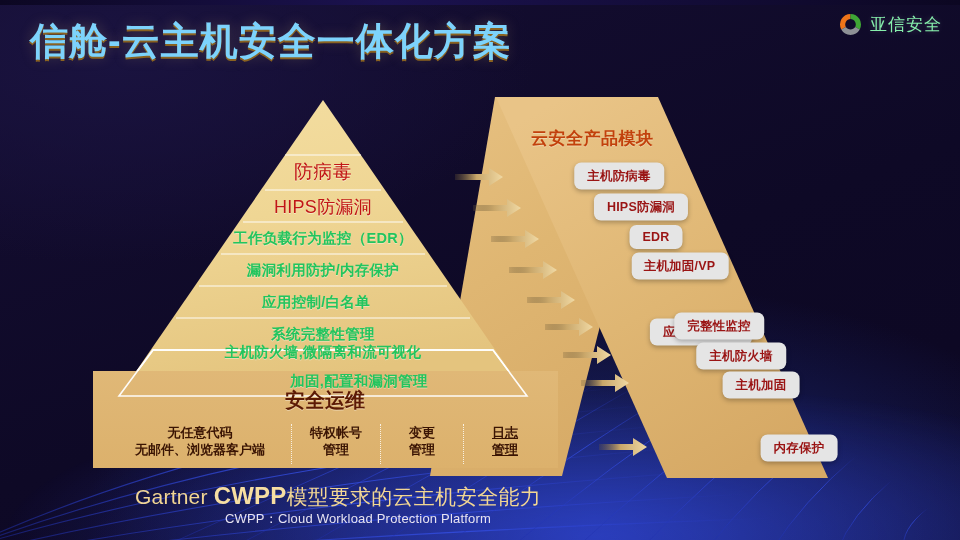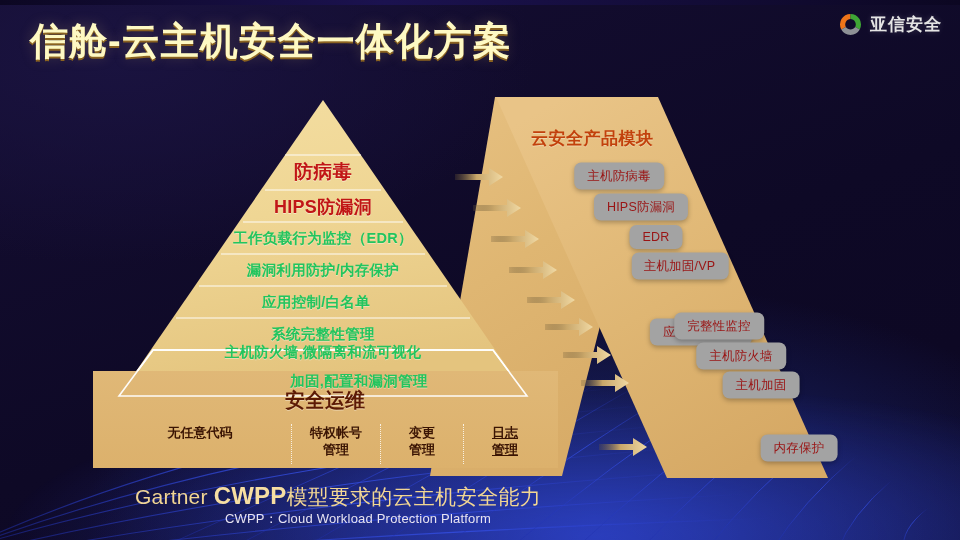--- a/index.html
+++ b/index.html
@@ -19,39 +19,39 @@
       linear-gradient(160deg,#150e33 0%,#0e0926 55%,#0c0722 100%);
   }
   .mesh{position:absolute;left:0;bottom:-10px;width:960px;height:250px;opacity:.95;}
   .topbar{position:absolute;left:0;top:0;width:960px;height:5px;
     background:linear-gradient(90deg,#0c0722,#1b1250 40%,#0c0722);}
 
   
   .title{
     position:absolute;left:30px;top:16px;
     font-size:38px;font-weight:bold;letter-spacing:1px;
-    color:#fef9c3;
+    color:#7dd3fc;
     text-shadow:0 2px 0 #8a6220, 0 0 14px rgba(242,206,121,.25);
     white-space:nowrap;
   }
   .logo{position:absolute;right:18px;top:12px;display:flex;align-items:center;gap:7px;}
   .logo-mark{width:25px;height:25px;position:relative;}
-  .logo-text{font-size:17px;font-weight:bold;color:#e5e5e5;letter-spacing:1px;
+  .logo-text{font-size:17px;font-weight:normal;color:#86efac;letter-spacing:1px;
              text-shadow:0 0 6px rgba(255,255,255,.2);}
 
   
   .pyramid{position:absolute;left:0;top:0;width:620px;height:540px;}
   .pyr-label{
     position:absolute;text-align:center;white-space:nowrap;
     color:#22c55e;font-size:14.5px;font-weight:600;
     letter-spacing:.3px;
     transform:translate(-50%,-50%);
     text-shadow:0 1px 0 rgba(255,255,255,.35);
   }
-  .pyr-label.red{color:#C11616;font-weight:bold;font-size:19px;
+  .pyr-label.red{color:#C11616;font-weight:normal;font-size:19px;
     text-shadow:0 1px 0 rgba(255,255,255,.45);}
   .pyr-label.red.small{font-size:18px;}
 
   
   .base-block{position:absolute;left:93px;top:371px;width:465px;height:97px;
     background:linear-gradient(180deg,#E0B877 0%,#DCB16C 100%);}
   .base-title{position:absolute;left:325px;top:400px;transform:translate(-50%,-50%);
     font-size:20px;font-weight:bold;color:#5C1A05;white-space:nowrap;
     text-shadow:0 1px 0 rgba(255,255,255,.35);}
   .base-cols{position:absolute;left:110px;top:424px;width:435px;height:44px;
@@ -70,23 +70,23 @@
     font-size:13px;color:#E8E4F2;white-space:nowrap;letter-spacing:.2px;}
 
   
   .panel{position:absolute;left:430px;top:80px;width:530px;height:410px;}
   .panel-title{position:absolute;left:531px;top:127px;font-size:17px;font-weight:bold;
     color:#c2410c;white-space:nowrap;letter-spacing:.5px;
     text-shadow:0 1px 0 rgba(255,255,255,.3);}
 
   
   .badge{position:absolute;transform:translate(-50%,-50%);
-    background:#a3a3a3;border-radius:7px;
+    background:#e5e5e5;border-radius:7px;
     padding:5px 13px;white-space:nowrap;
-    color:#9A1414;font-size:12.5px;font-weight:normal;letter-spacing:.2px;
+    color:#9A1414;font-size:12.5px;font-weight:bold;letter-spacing:.2px;
     box-shadow:0 2px 5px rgba(0,0,0,.28);}
 </style>
 </head>
 <body>
 
 <div id="stage">
 
   <div class="bg-base"></div>
 
   <svg class="mesh" viewBox="0 0 960 250" preserveAspectRatio="none">
@@ -206,20 +206,21 @@
     <div class="pyr-label" style="left:323px;top:334px;">系统完整性管理</div>
     <div class="pyr-label" style="left:323px;top:352px;">主机防火墙,微隔离和流可视化</div>
     <div class="pyr-label" style="left:323px;top:381px;margin-left:36px;">加固,配置和漏洞管理</div>
   </div>
 
   <div class="base-title">安全运维</div>
 
   <div class="base-cols">
     <div class="base-col" style="width:180px;">
       <span>无任意代码</span>
+      <span class="l2">无邮件、浏览器客户端</span>
     </div>
     <div class="divider"></div>
     <div class="base-col" style="width:86px;">
       <span>特权帐号</span>
       <span class="l2">管理</span>
     </div>
     <div class="divider"></div>
     <div class="base-col" style="width:80px;">
       <span>变更</span>
       <span class="l2">管理</span>

